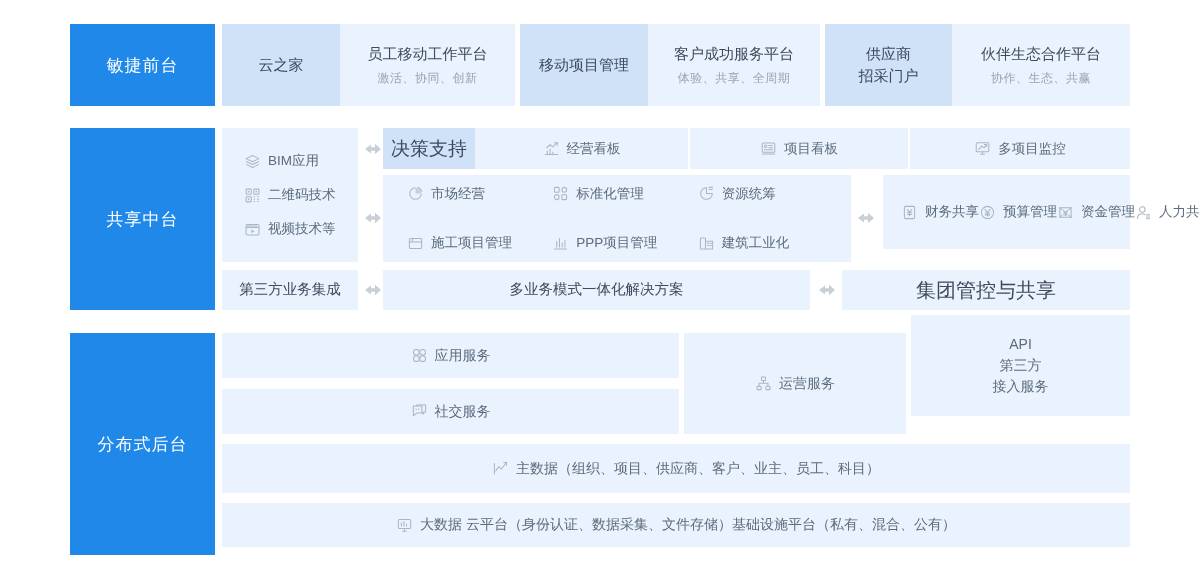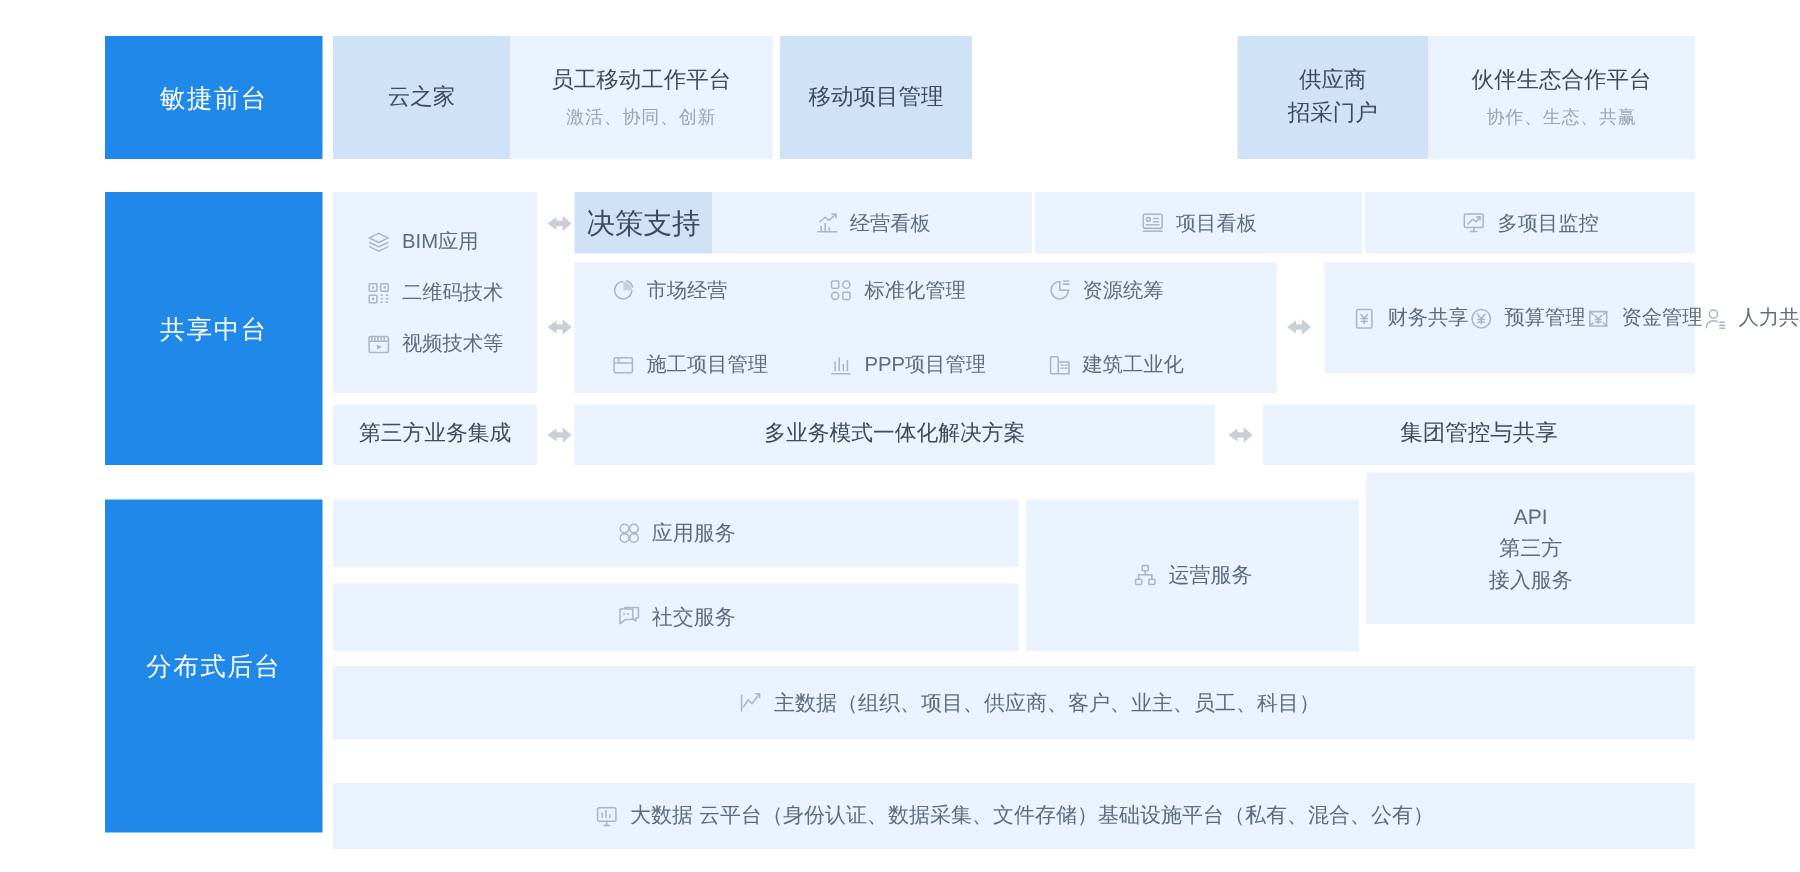--- a/index.html
+++ b/index.html
@@ -57,20 +57,24 @@
 
   <div class="ab cell stack tint-light" style="left:340px;top:24px;width:175px;height:82px;">
     <span class="main">员工移动工作平台</span>
     <span class="sub">激活、协同、创新</span>
   </div>
 
   <div class="ab cell stack tint-dark" style="left:520px;top:24px;width:128px;height:82px;">
     <span class="main">移动项目管理</span>
   </div>
 
+  <div class="ab cell stack tint-light" style="left:648px;top:24px;width:172px;height:82px;">
+    <span class="main">客户成功服务平台</span>
+    <span class="sub">体验、共享、全周期</span>
+  </div>
 
   <div class="ab cell stack tint-dark" style="left:825px;top:24px;width:127px;height:82px;">
     <span class="main">供应商</span>
     <span class="main">招采门户</span>
   </div>
 
   <div class="ab cell stack tint-light" style="left:952px;top:24px;width:178px;height:82px;">
     <span class="main">伙伴生态合作平台</span>
     <span class="sub">协作、生态、共赢</span>
   </div>
@@ -268,21 +272,21 @@
     </div>
   </div>
 
   <div class="ab cell tint-light" style="left:222px;top:270px;width:136px;height:40px;">
     <span class="main" style="font-size:14.5px;">第三方业务集成</span>
   </div>
   <div class="ab cell tint-light" style="left:383px;top:270px;width:427px;height:40px;justify-content:center;">
     <span class="main" style="font-size:14.5px;">多业务模式一体化解决方案</span>
   </div>
   <div class="ab cell tint-light" style="left:842px;top:270px;width:288px;height:40px;">
-    <span class="main" style="font-size:15px;font-family:Liberation Mono, monospace;">集团管控与共享</span>
+    <span class="main" style="font-size:20px;">集团管控与共享</span>
   </div>
 
   <div class="arrow" style="left:358px;top:142px;">
     <svg viewBox="0 0 30 14" fill="currentColor">
         <path d="M7 7 L13 2.6v2.6h4V1.8L23 7l-6 5.2V8.8h-4v2.6z"></path>
       </svg>
   </div>
   <div class="arrow" style="left:358px;top:211px;">
     <svg viewBox="0 0 30 14" fill="currentColor">
         <path d="M7 7 L13 2.6v2.6h4V1.8L23 7l-6 5.2V8.8h-4v2.6z"></path>
@@ -362,21 +366,21 @@
         <svg viewBox="0 0 20 20" fill="none" stroke="currentColor" stroke-width="1.2" stroke-linecap="round">
           <path d="M2.8 16.4V4.2"></path>
           <path d="M4.4 13 L8 7.8 L11 10.6 L16.8 3.2"></path>
           <path d="M13.8 3h3.2v3.1"></path>
         </svg>
       </span>
       <span class="tx" style="font-size:14px;">主数据（组织、项目、供应商、客户、业主、员工、科目）</span>
     </span>
   </div>
 
-  <div class="ab cell tint-light" style="left:222px;top:522px;width:908px;height:44px;">
+  <div class="ab cell tint-light" style="left:222px;top:503px;width:908px;height:44px;">
     <span class="itm">
       <span class="ic">
         <svg viewBox="0 0 20 20" fill="none" stroke="currentColor" stroke-width="1.2" stroke-linecap="round">
           <rect x="2.8" y="3" width="14.4" height="10.6" rx="1.2"></rect>
           <path d="M6.4 10.6V7M9.4 10.6V5.4M12.4 10.6V8.4"></path>
           <path d="M7.8 16.8h4.4M10 13.6v3.2"></path>
         </svg>
       </span>
       <span class="tx" style="font-size:14px;">大数据 云平台（身份认证、数据采集、文件存储）基础设施平台（私有、混合、公有）</span>
     </span>

